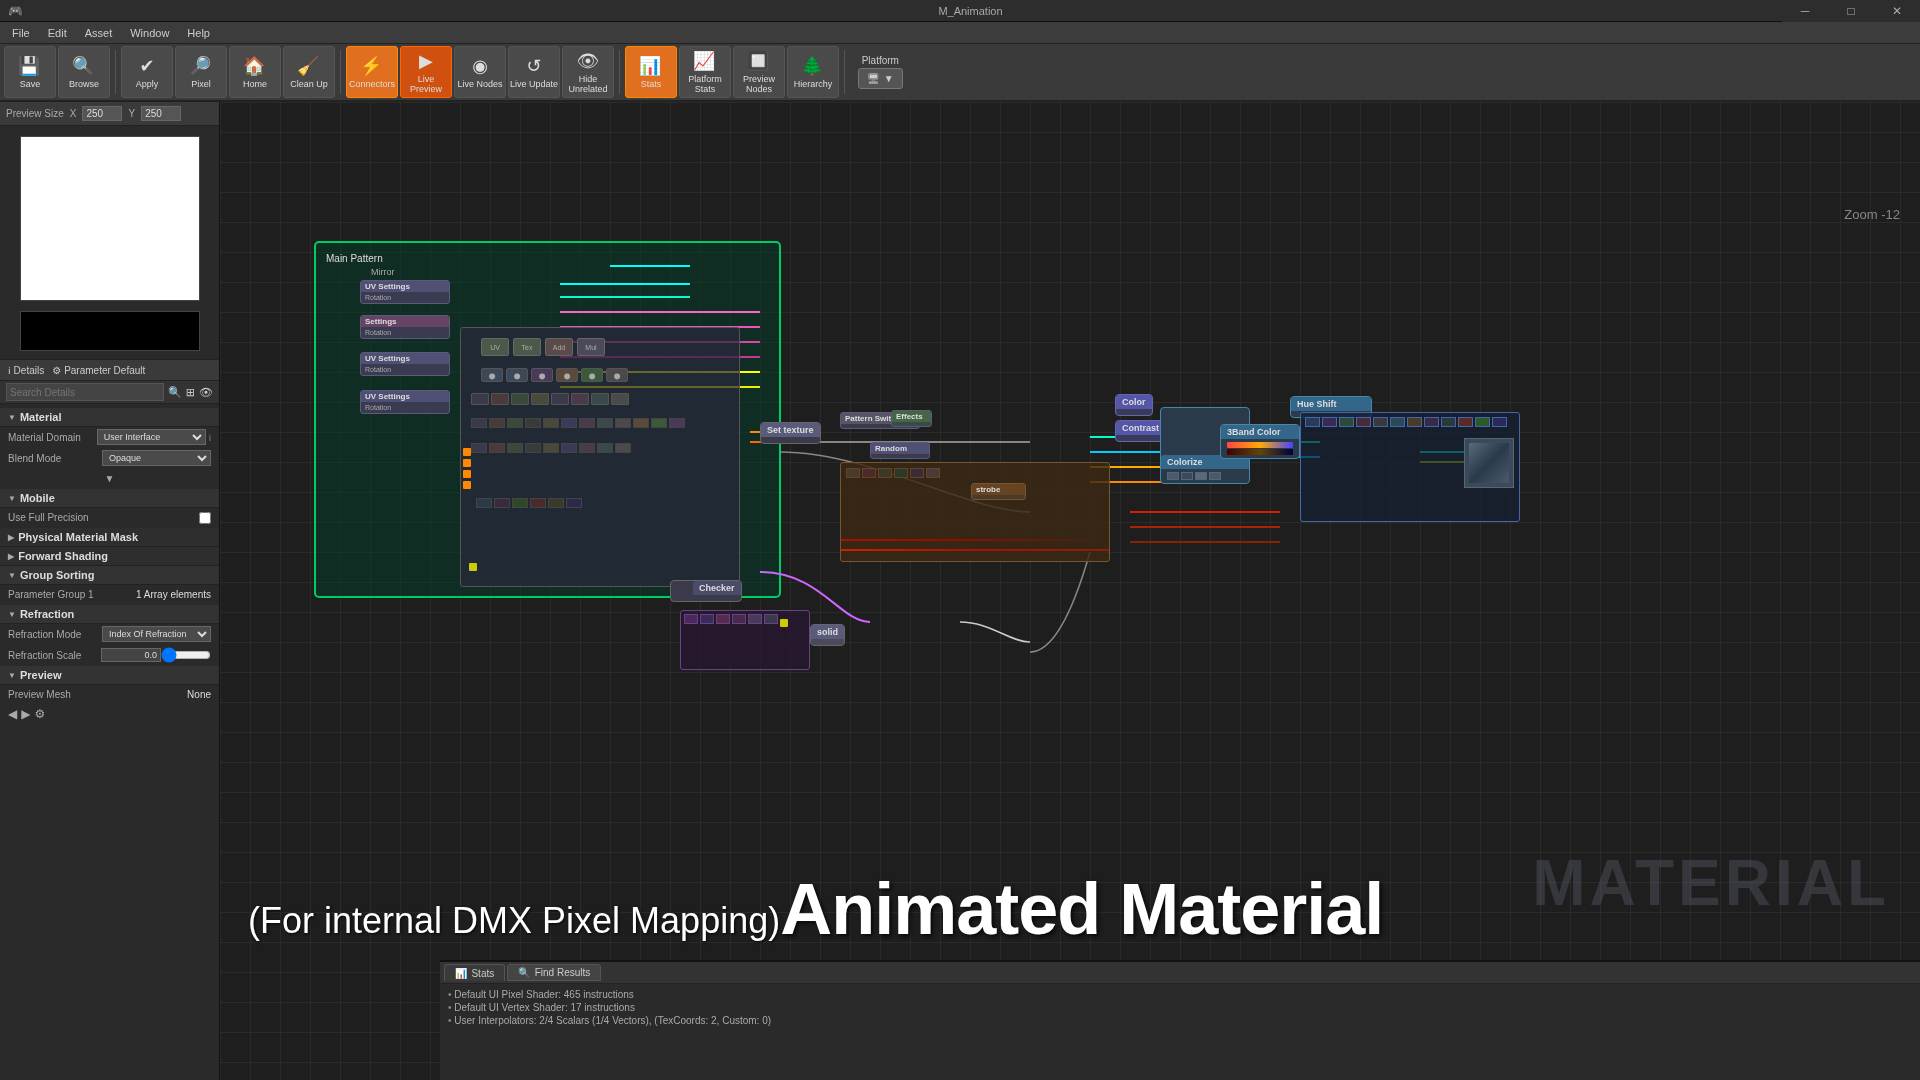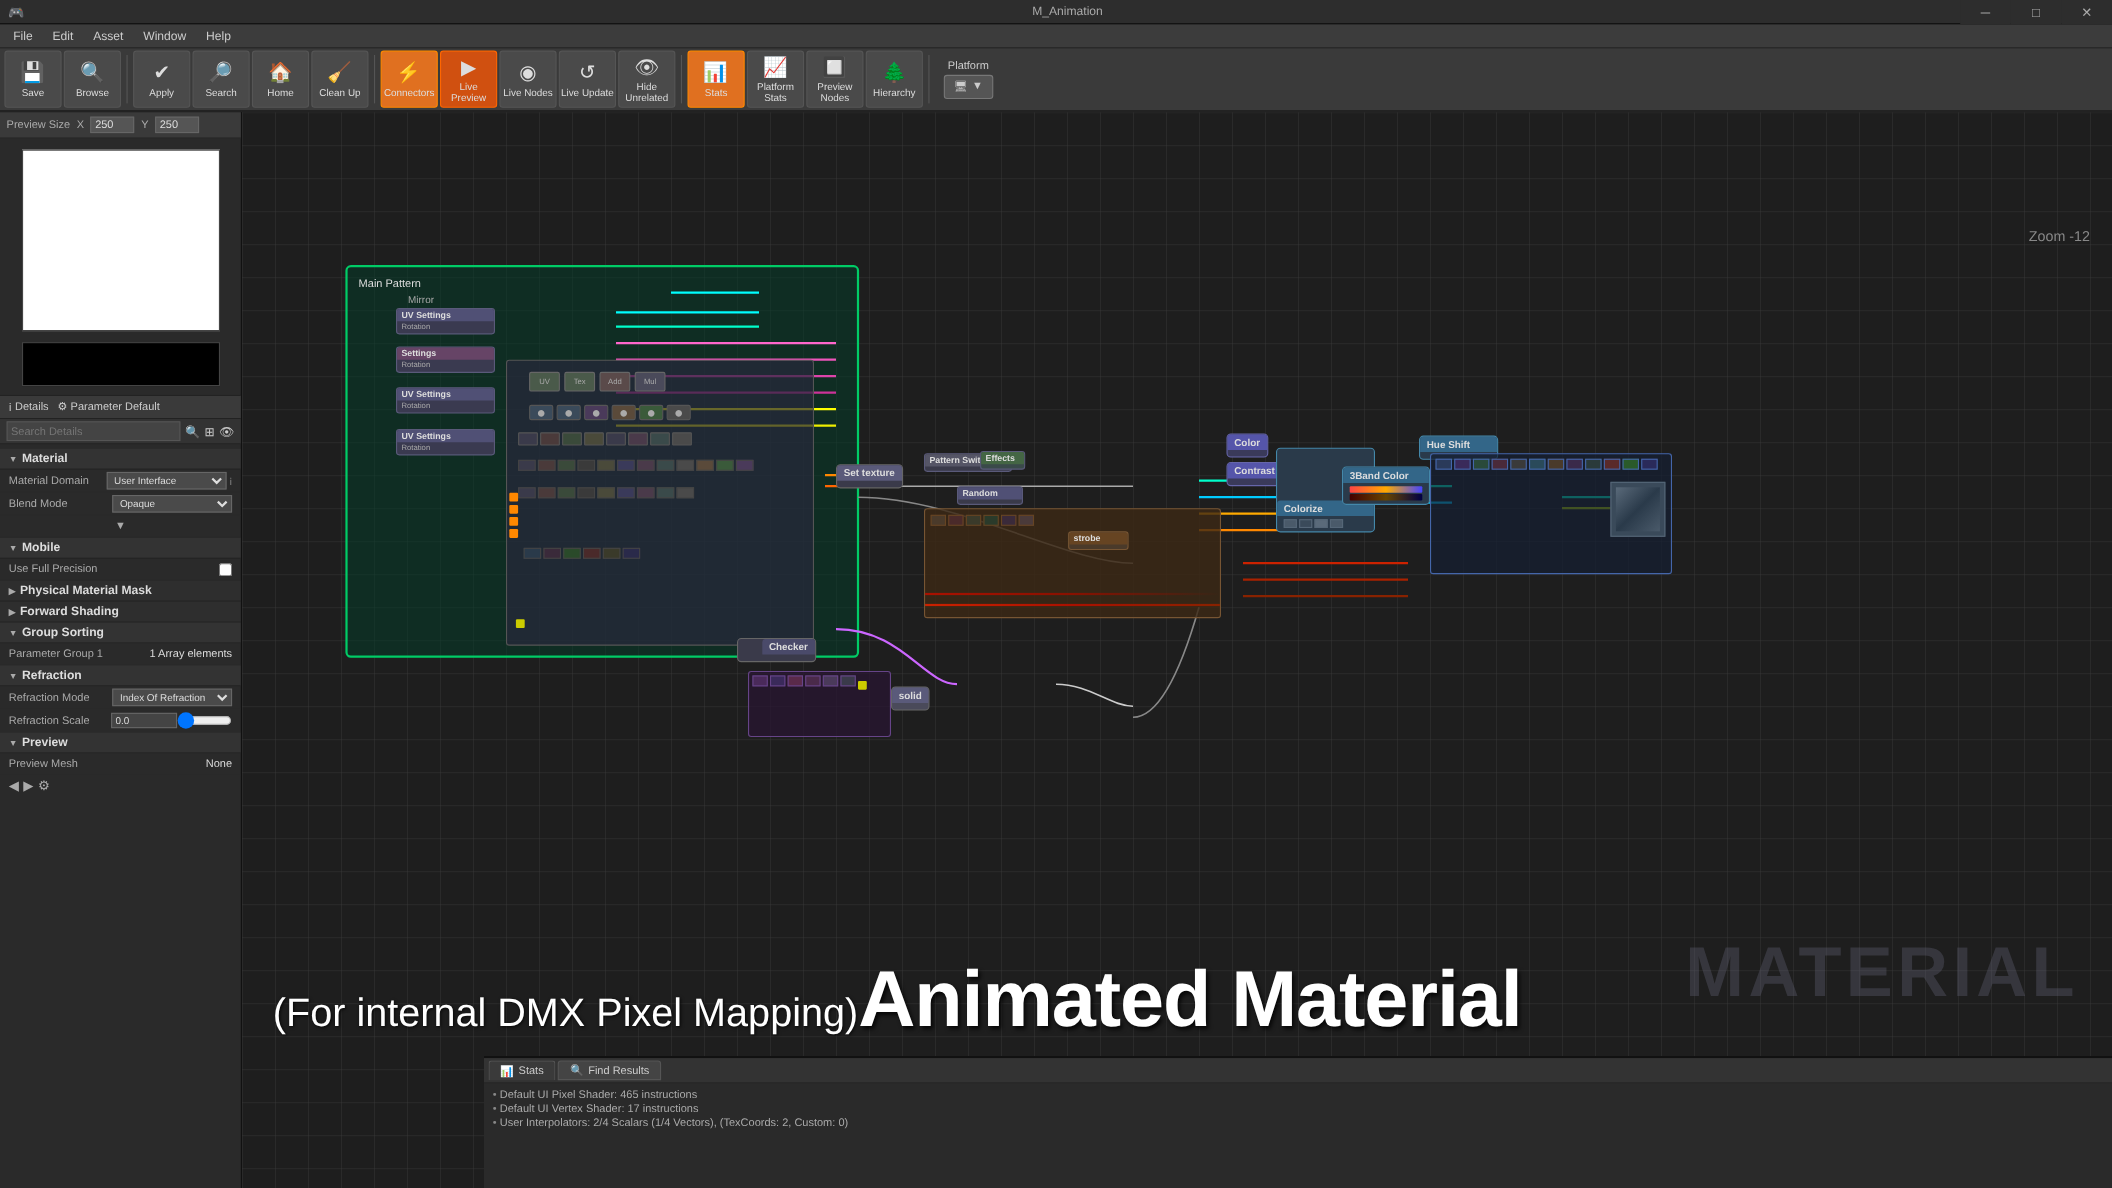--- a/index.html
+++ b/index.html
@@ -413,21 +413,21 @@
     <span class="icon">🔍</span>
     <span>Browse</span>
   </div>
   <div class="tool-sep"></div>
   <div class="tool-btn">
     <span class="icon">✔</span>
     <span>Apply</span>
   </div>
   <div class="tool-btn">
     <span class="icon">🔎</span>
-    <span>Search</span>
+    <span>Pixel</span>
   </div>
   <div class="tool-btn">
     <span class="icon">🏠</span>
     <span>Home</span>
   </div>
   <div class="tool-btn">
     <span class="icon">🧹</span>
     <span>Clean Up</span>
   </div>
   <div class="tool-sep"></div>
@@ -576,21 +576,21 @@
       </div>
       <div class="prop-row">
         <span class="prop-label">Refraction Mode</span>
         <select class="prop-select">
           <option>Index Of Refraction</option>
           <option>Pixel Normal Offset</option>
         </select>
       </div>
       <div class="prop-row">
         <span class="prop-label">Refraction Scale</span>
-        <input type="text" style="background: rgb(68, 68, 68); border: 1px solid rgb(102, 102, 102); color: rgb(221, 221, 221); font-size: 9px; padding: 1px 3px; width: 60px;" value="0.0">
+        <input type="text" style="background: rgb(68, 68, 68); border: 1px solid rgb(102, 102, 102); color: rgb(221, 221, 221); font-size: 9px; padding: 1px 3px; width: 60px; text-align: right;" value="0.0">
         <input type="range" style="width: 50px;" min="0" max="1" step="0.1" value="0">
       </div>
 
       <div class="section-header">
         <span class="arrow">▼</span>
         <span>Preview</span>
       </div>
       <div class="prop-row">
         <span class="prop-label">Preview Mesh</span>
         <span class="prop-value">None</span>
@@ -812,21 +812,21 @@
     </div>
 
     <div class="node-box" style="left:1000px; top:322px; width:80px; background:#2a3a4a; border-color:#4488aa;">
       <div class="node-title" style="background:#336688;">3Band Color</div>
       <div style="display:flex;flex-direction:column;gap:1px;margin-top:2px;">
         <div style="height:6px;background:linear-gradient(90deg,#ff4444,#ffaa00,#4444ff);border-radius:1px;"></div>
         <div style="height:6px;background:linear-gradient(90deg,#440000,#664400,#000044);border-radius:1px;"></div>
       </div>
     </div>
 
-    <div class="node-box" style="left:1070px; top:294px; width:72px; background:#2a3a4a; border-color:#4488aa;">
+    <div class="node-box" style="left:1070px; top:294px; width:82px; background:#2a3a4a; border-color:#4488aa;">
       <div class="node-title" style="background:#336688;">Hue Shift</div>
     </div>
 
     <div style="position:absolute; left:1080px; top:310px; width:220px; height:110px; background:rgba(20,30,50,0.7); border:1px solid #4466aa; border-radius:3px; padding:4px;">
       <div style="display:flex;gap:2px;flex-wrap:wrap;">
         <div style="width:15px;height:10px;background:#2a3a5a;border:1px solid #4466aa;"></div>
         <div style="width:15px;height:10px;background:#3a2a5a;border:1px solid #4466aa;"></div>
         <div style="width:15px;height:10px;background:#2a4a3a;border:1px solid #4466aa;"></div>
         <div style="width:15px;height:10px;background:#4a2a3a;border:1px solid #4466aa;"></div>
         <div style="width:15px;height:10px;background:#3a3a3a;border:1px solid #4466aa;"></div>

